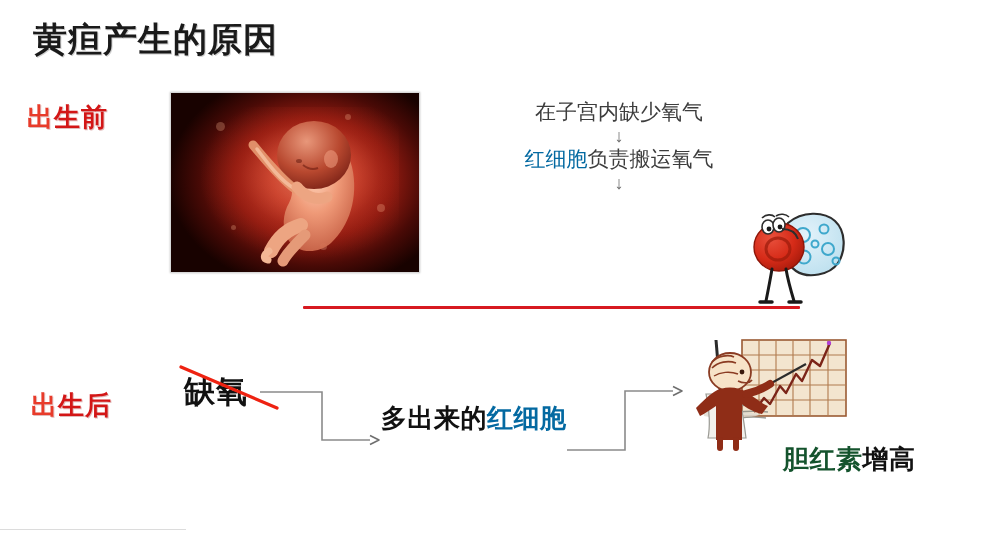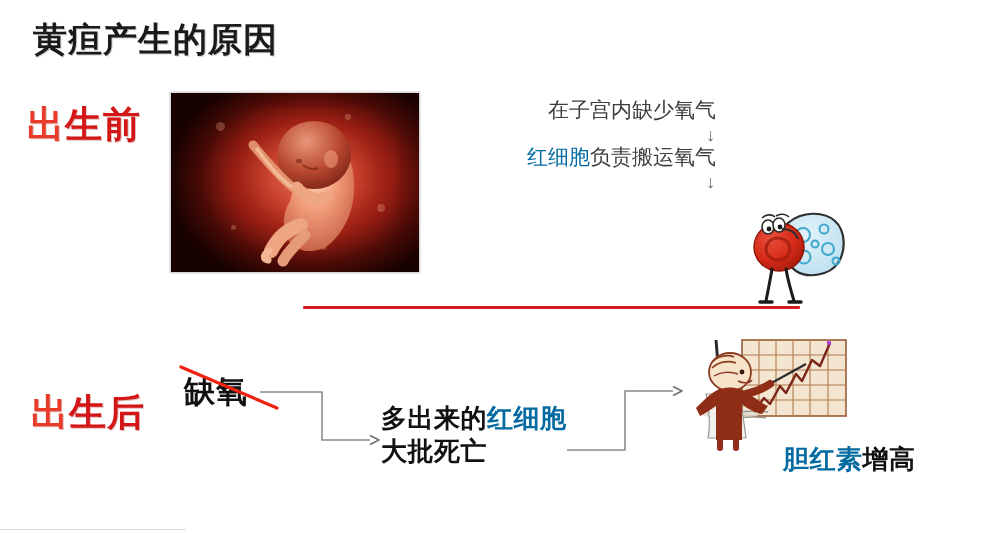--- a/index.html
+++ b/index.html
@@ -16,21 +16,21 @@
     position:absolute;left:33px;top:17px;
     font-size:34px;font-weight:bold;color:#1a1a1a;
     letter-spacing:1px;
     text-shadow:1px 1px 0 rgba(150,150,150,.45);
     white-space:nowrap;
   }
 
   
   .stage-label{
     position:absolute;
-    font-size:37px;font-weight:bold;color:#d31616;
+    font-size:26px;font-weight:bold;color:#d31616;
     letter-spacing:1px;white-space:nowrap;
     text-shadow:1px 1px 0 rgba(170,60,60,.35);
   }
   .stage-label .soft{color:#e83b2a;font-weight:bold;}
   #label-before{left:27px;top:100px;}
   #label-after{left:31px;top:372px;margin-top:16px;}
 
   
   .photo{
     position:absolute;left:170px;top:92px;width:250px;height:181px;
@@ -49,23 +49,23 @@
   .photo .spk{position:absolute;border-radius:50%;background:rgba(255,190,150,.28);}
   .photo .s1{left:18%;top:16%;width:9px;height:9px;}
   .photo .s2{left:70%;top:12%;width:6px;height:6px;}
   .photo .s3{left:83%;top:62%;width:8px;height:8px;}
   .photo .s4{left:24%;top:74%;width:5px;height:5px;}
   .photo .s5{left:60%;top:84%;width:7px;height:7px;}
   .photo svg{position:absolute;left:0;top:0;}
 
   
   .flow{
-    position:absolute;left:486px;top:100px;width:230px;
-    text-align:right;
-    font-family:Liberation Mono, monospace;
+    position:absolute;left:504px;top:100px;width:230px;
+    text-align:center;
+    font-family:Liberation Sans, sans-serif;
     font-size:21px;color:#3d3d3d;line-height:1.18;
   }
   .flow .line{white-space:nowrap;}
   .flow .arrow{font-size:18px;color:#6d6d6d;line-height:1.25;}
   .hl-red{color:#0369a1;}
 
   
   .rule{
     position:absolute;left:303px;top:306px;width:497px;height:3px;
     background:#d71920;border-radius:1px;
@@ -93,21 +93,21 @@
   .conn{position:absolute;pointer-events:none;}
   #conn-1{left:258px;top:380px;width:130px;height:75px;}
   #conn-2{left:565px;top:378px;width:125px;height:85px;}
 
   
   .outcome{
     position:absolute;left:783px;top:442px;
     font-size:26px;font-weight:600;color:#111;letter-spacing:.5px;
     white-space:nowrap;
   }
-  .hl-orange{color:#0369a1;}
+  .hl-orange{color:#14532d;}
 
   
   #rbc-clip{position:absolute;left:742px;top:205px;width:110px;height:105px;}
 
   
   #chart-clip{position:absolute;left:676px;top:336px;width:180px;height:115px;}
 
   
   .footline{
     position:absolute;left:0;top:529px;width:186px;height:1px;
@@ -228,21 +228,20 @@
 
   <svg class="conn" id="conn-1" viewBox="0 0 130 75">
     <path d="M2 12 L64 12 L64 60 L112 60" stroke="#8a8a8a" stroke-width="1.6" fill="none"></path>
     <path d="M112 55.5 L121 60 L112 64.5" stroke="#6f6f6f" stroke-width="1.6" fill="none" stroke-linejoin="round"></path>
   </svg>
 
   <div class="statement">
     <div>
       <span>多出来的</span><span class="hl-red">红细胞</span>
     </div>
-    <div>大批死亡</div>
   </div>
 
   <svg class="conn" id="conn-2" viewBox="0 0 125 85">
     <path d="M2 72 L60 72 L60 13 L108 13" stroke="#8a8a8a" stroke-width="1.6" fill="none"></path>
     <path d="M108 8.5 L117 13 L108 17.5" stroke="#6f6f6f" stroke-width="1.6" fill="none" stroke-linejoin="round"></path>
   </svg>
 
   <svg id="chart-clip" viewBox="0 0 180 115">
 
     <rect x="66" y="4" width="104" height="76" fill="#f3e5cf" stroke="#9a5a33" stroke-width="1.6"></rect>

